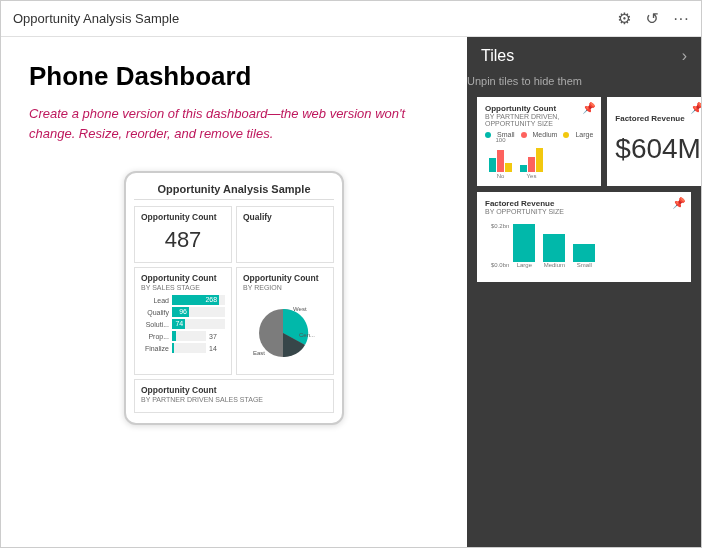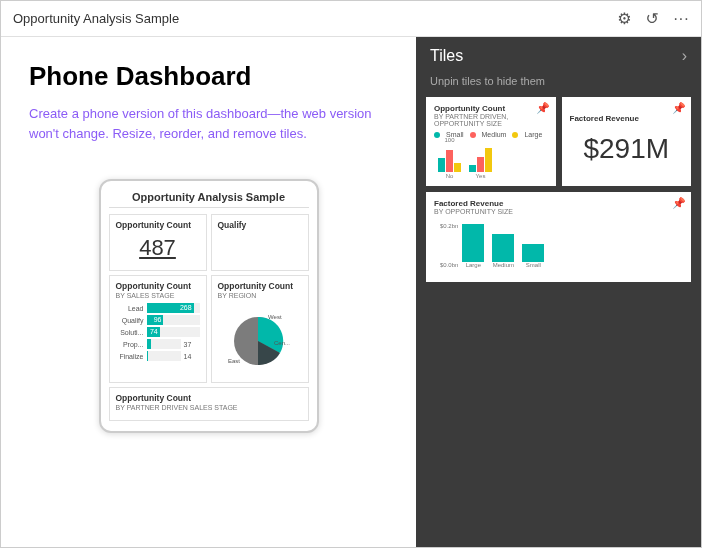--- a/index.html
+++ b/index.html
@@ -51,23 +51,24 @@
       position: relative;
     }
     .page-title {
       font-size: 26px;
       font-weight: 700;
       color: #000;
       margin-bottom: 12px;
     }
     .page-description {
       font-size: 13px;
-      color: #8b5cf6;
+      color: #be185d;
       line-height: 1.5;
-      margin-bottom: 36px;
+      margin-bottom: 28px;
+      font-style: italic;
     }
 
     
     .phone-mockup {
       width: 220px;
       background: #fff;
       border: 2px solid #ccc;
       border-radius: 12px;
       padding: 10px 8px;
       margin: 0 auto;
@@ -106,21 +107,20 @@
       color: #777;
       text-transform: uppercase;
       margin-bottom: 4px;
     }
     .phone-tile-value {
       font-size: 22px;
       font-weight: 300;
       color: #333;
       text-align: center;
       padding: 4px 0;
-      text-decoration: underline;
     }
 
     
     .phone-bar-section {
       margin-bottom: 4px;
     }
     .bar-row {
       display: flex;
       align-items: center;
       margin-bottom: 2px;
@@ -163,21 +163,21 @@
     
     .phone-bottom-tile {
       border: 1px solid #e0e0e0;
       padding: 5px 6px;
       background: #fff;
       margin-top: 4px;
     }
 
     
     .right-panel {
-      width: 285px;
+      width: 234px;
       background: #3b3b3b;
       color: #fff;
       display: flex;
       flex-direction: column;
     }
     .tiles-header {
       display: flex;
       align-items: center;
       justify-content: space-between;
       padding: 10px 14px;
@@ -189,21 +189,21 @@
       color: #fff;
     }
     .tiles-arrow {
       font-size: 16px;
       color: #aaa;
       cursor: pointer;
     }
     .tiles-hint {
       font-size: 11px;
       color: #aaa;
-      padding: 0 14px 10px;
+      padding: 0 0 10px;
     }
 
     .tiles-grid {
       display: grid;
       grid-template-columns: 1fr 1fr;
       gap: 6px;
       padding: 0 10px;
     }
     .tile-card {
       background: #fff;
@@ -416,21 +416,21 @@
               <div style="width:7px;height:24px;background:#f2c80f;"></div>
             </div>
             <span style="font-size:6px;color:#777;">Yes</span>
           </div>
         </div>
       </div>
 
       <div class="tile-card" style="display:flex;flex-direction:column;justify-content:center;">
         <div class="tile-card-title">Factored Revenue</div>
         <span class="tile-pin">📌</span>
-        <div class="tile-big-value">$291M</div>
+        <div class="tile-big-value">$604M</div>
       </div>
     </div>
 
     <div class="tiles-grid-2">
       <div class="tile-card" style="min-height:90px;">
         <div class="tile-card-title">Factored Revenue</div>
         <div class="tile-card-sub">BY OPPORTUNITY SIZE</div>
         <span class="tile-pin">📌</span>
 
         <div style="display:flex; gap:2px; padding: 4px 6px 0; position:relative;">

